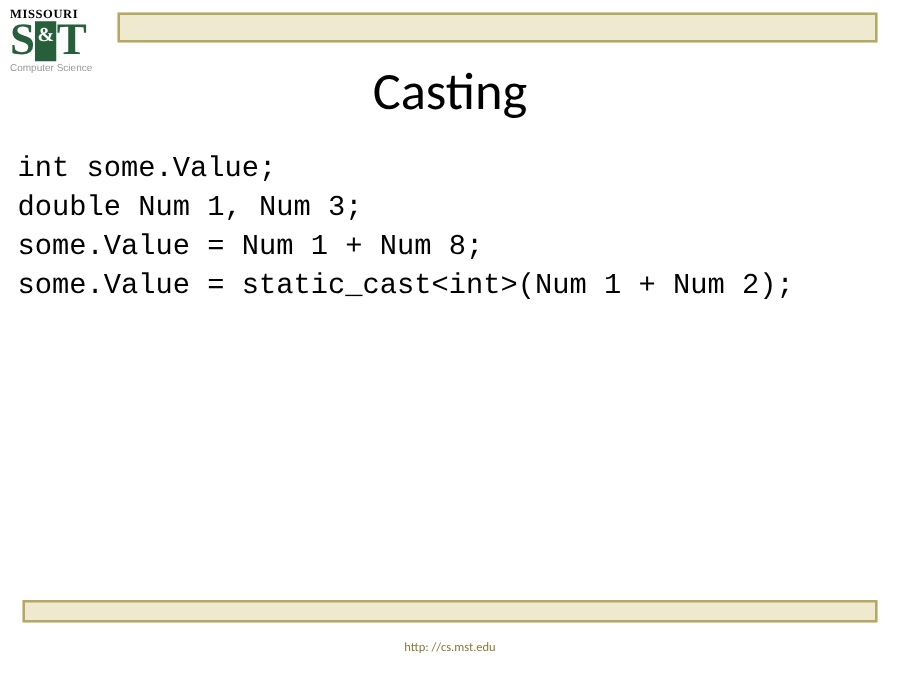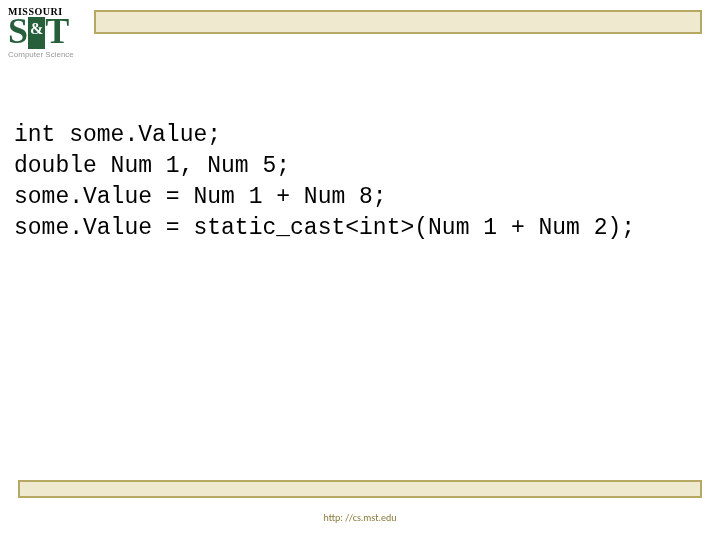--- a/index.html
+++ b/index.html
@@ -27,22 +27,23 @@
     <div class="logo-st">
       <span class="logo-s">S</span>
       <span class="logo-amp">&amp;</span>
       <span class="logo-t">T</span>
     </div>
     <div class="logo-sub">Computer Science</div>
   </div>
 
   <div class="top-bar"></div>
 
+  <div class="title">Casting</div>
 
   <div class="code"><span>int some.Value;</span>
-<span>double Num 1, Num 5;</span>
+<span>double Num 1, Num 3;</span>
 <span>some.Value = Num 1 + Num 8;</span>
 <span>some.Value = static_cast&lt;int&gt;(Num 1 + Num 2);</span></div>
 
   <div class="bottom-bar"></div>
 
   <div class="footer">http: //cs.mst.edu</div>
 </div>
 
 </body></html>

